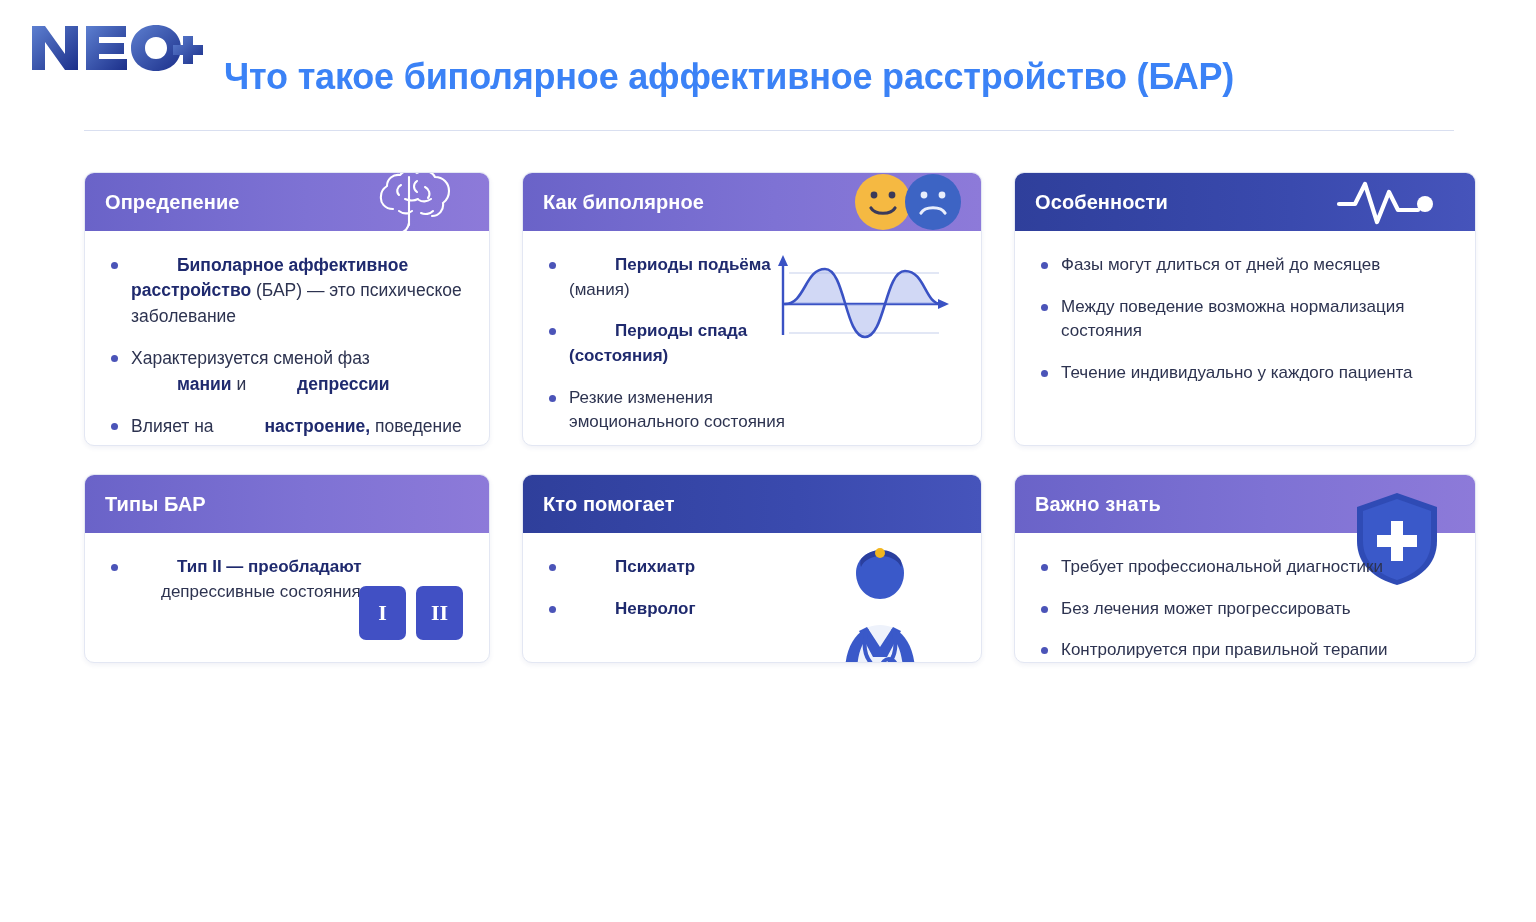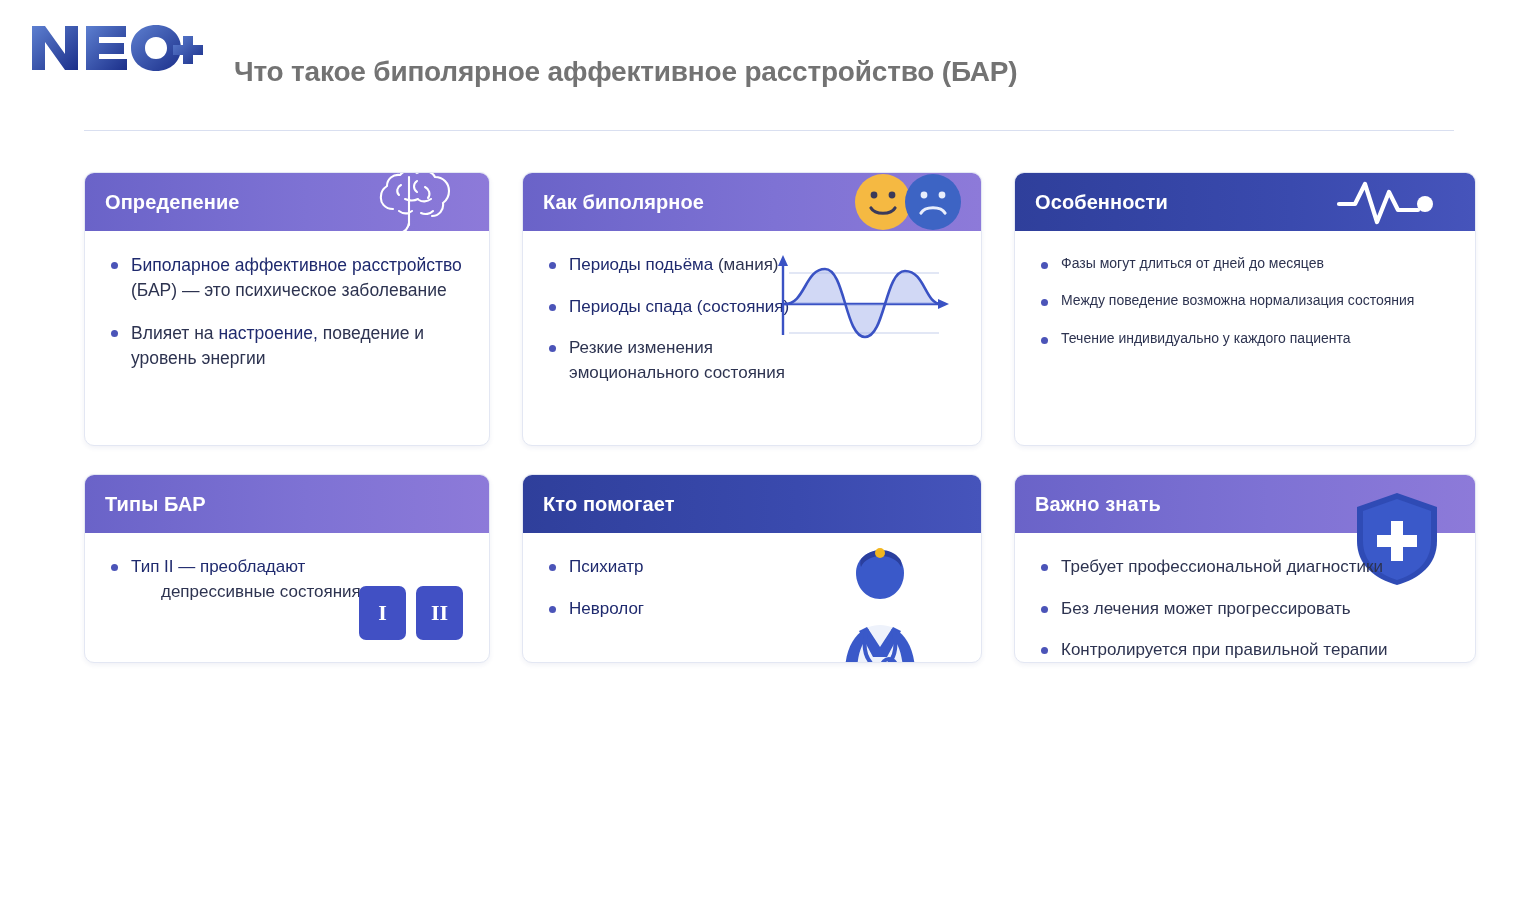--- a/index.html
+++ b/index.html
@@ -14,23 +14,23 @@
   
   .logo {
     position: absolute; left: 28px; top: 20px;
     width: 175px; height: 56px;
     display: flex; align-items: center;
   }
   .logo svg { display:block; }
 
   
   .title {
-    position: absolute; left: 234px; top: 56px;
-    font-size: 28px; font-weight: bold;
-    color: #737373; letter-spacing: -0.2px;
+    position: absolute; left: 224px; top: 56px;
+    font-size: 36px; font-weight: bold;
+    color: #3b82f6; letter-spacing: -0.2px;
     white-space: nowrap;
   }
   .title-rule {
     position: absolute; left: 84px; top: 130px;
     width: 1370px; height: 1px; background: #d9dff0;
   }
 
   
   .grid {
     position: absolute; left: 84px; top: 172px;
@@ -81,26 +81,26 @@
     line-height: 1.45;
     color: #2d3350;
   }
   ul.bullets li:last-child { margin-bottom: 0; }
   ul.bullets li::before {
     content: "";
     position: absolute; left: 2px; top: 9px;
     width: 7px; height: 7px; border-radius: 50%;
     background: #4b54b8;
   }
-  .b { font-weight: normal; color: #1f2a6e; }
+  .b { font-weight: bold; color: #1f2a6e; margin-left: 46px; }
   .indent { display:block; padding-left: 30px; }
 
   
   .c1 ul.bullets li { font-size: 17.5px; }
-  .c3 ul.bullets li { font-size: 14px; }
+  .c3 ul.bullets li { font-size: 17px; }
 
   .wave-art { position: absolute; right: 22px; bottom: 92px; }
   .types-art { position: absolute; right: 26px; bottom: 22px; display:flex; gap:10px; }
   .type-sq {
     width: 47px; height: 54px; border-radius: 7px;
     background: #4150c4; color: #fff;
     display: flex; align-items: center; justify-content: center;
     font-size: 22px; font-family: "Liberation Serif", serif; font-weight: bold;
   }
   .doctor-art { position: absolute; right: 26px; top: 58px; }
@@ -146,20 +146,23 @@
           </svg>
         </span>
       </div>
       <div class="card-body">
         <ul class="bullets">
           <li>
             <span class="b">Биполарное аффективное расстройство</span><span> (БАР) — это психическое</span>
             <span>заболевание</span>
           </li>
           <li>
+            <span>Характеризуется сменой фаз </span><span class="b">мании</span><span> и </span><span class="b">депрессии</span>
+          </li>
+          <li>
             <span>Влияет на </span><span class="b">настроение,</span>
             <span>поведение и уровень энергии</span>
           </li>
         </ul>
       </div>
     </section>
 
     <section class="card r1 c2">
       <div class="card-head">
         <h2>Как биполярное</h2>

